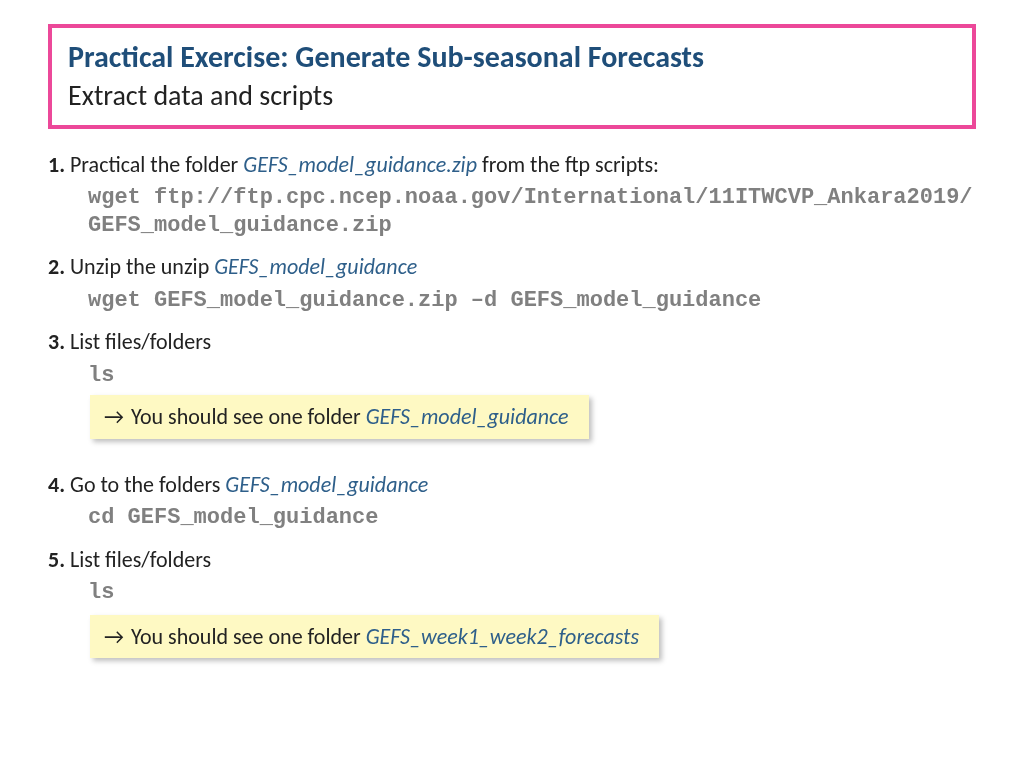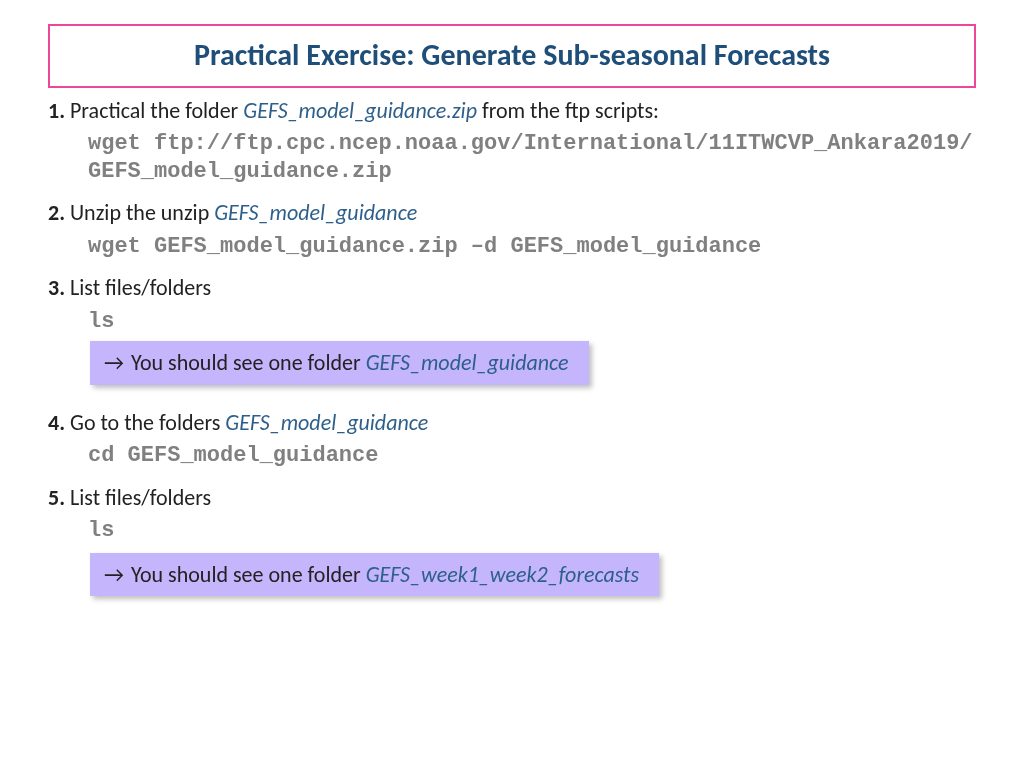--- a/index.html
+++ b/index.html
@@ -7,24 +7,24 @@
     width: 1024px;
     height: 768px;
     background: #ffffff;
     font-family: Calibri, "Segoe UI", Arial, sans-serif;
     color: #222;
     padding: 24px 48px 20px 48px;
     font-size: 22px;
     line-height: 1.25;
   }
   .title-box {
-    border: 2px solid #ec4899;
+    border: 4px solid #ec4899;
     padding: 10px 16px 12px 16px;
-    text-align: center;
-    margin-bottom: 9px;
+    text-align: left;
+    margin-bottom: 22px;
   }
   .title-main {
     color: #1f4e79;
     font-weight: 700;
     font-size: 30px;
   }
   .title-sub {
     color: #222;
     font-size: 28px;
     margin-top: 2px;
@@ -43,36 +43,37 @@
     color: #808080;
     font-weight: 700;
     font-size: 22px;
     line-height: 1.25;
     margin-bottom: 14px;
     white-space: pre-wrap;
     word-break: break-all;
     margin-left: 40px;
   }
   .note-box {
-    background: #c4b5fd;
+    background: #fef9c3;
     display: inline-block;
     padding: 8px 20px 8px 14px;
-    margin: 2px 0 24px 42px;
+    margin: 2px 0 32px 42px;
     box-shadow: 3px 3px 5px rgba(0,0,0,0.25);
     font-size: 22px;
   }
   .arrow { font-weight: 400; padding-right: 2px;}
 </style>
 </head>
 <body>
 
 
 
 <div class="title-box">
   <div class="title-main">Practical Exercise: Generate Sub-seasonal Forecasts</div>
+  <div class="title-sub">Extract data and scripts</div>
 </div>
 
 
 <div class="step">
   <span class="step-num">1.</span><span> Practical the folder </span><span class="emph">GEFS_model_guidance.zip</span><span> from the ftp scripts:</span>
 </div>
 <div class="cmd">wget ftp://ftp.cpc.ncep.noaa.gov/International/11ITWCVP_Ankara2019/GEFS_model_guidance.zip</div>
 
 
 <div class="step">

